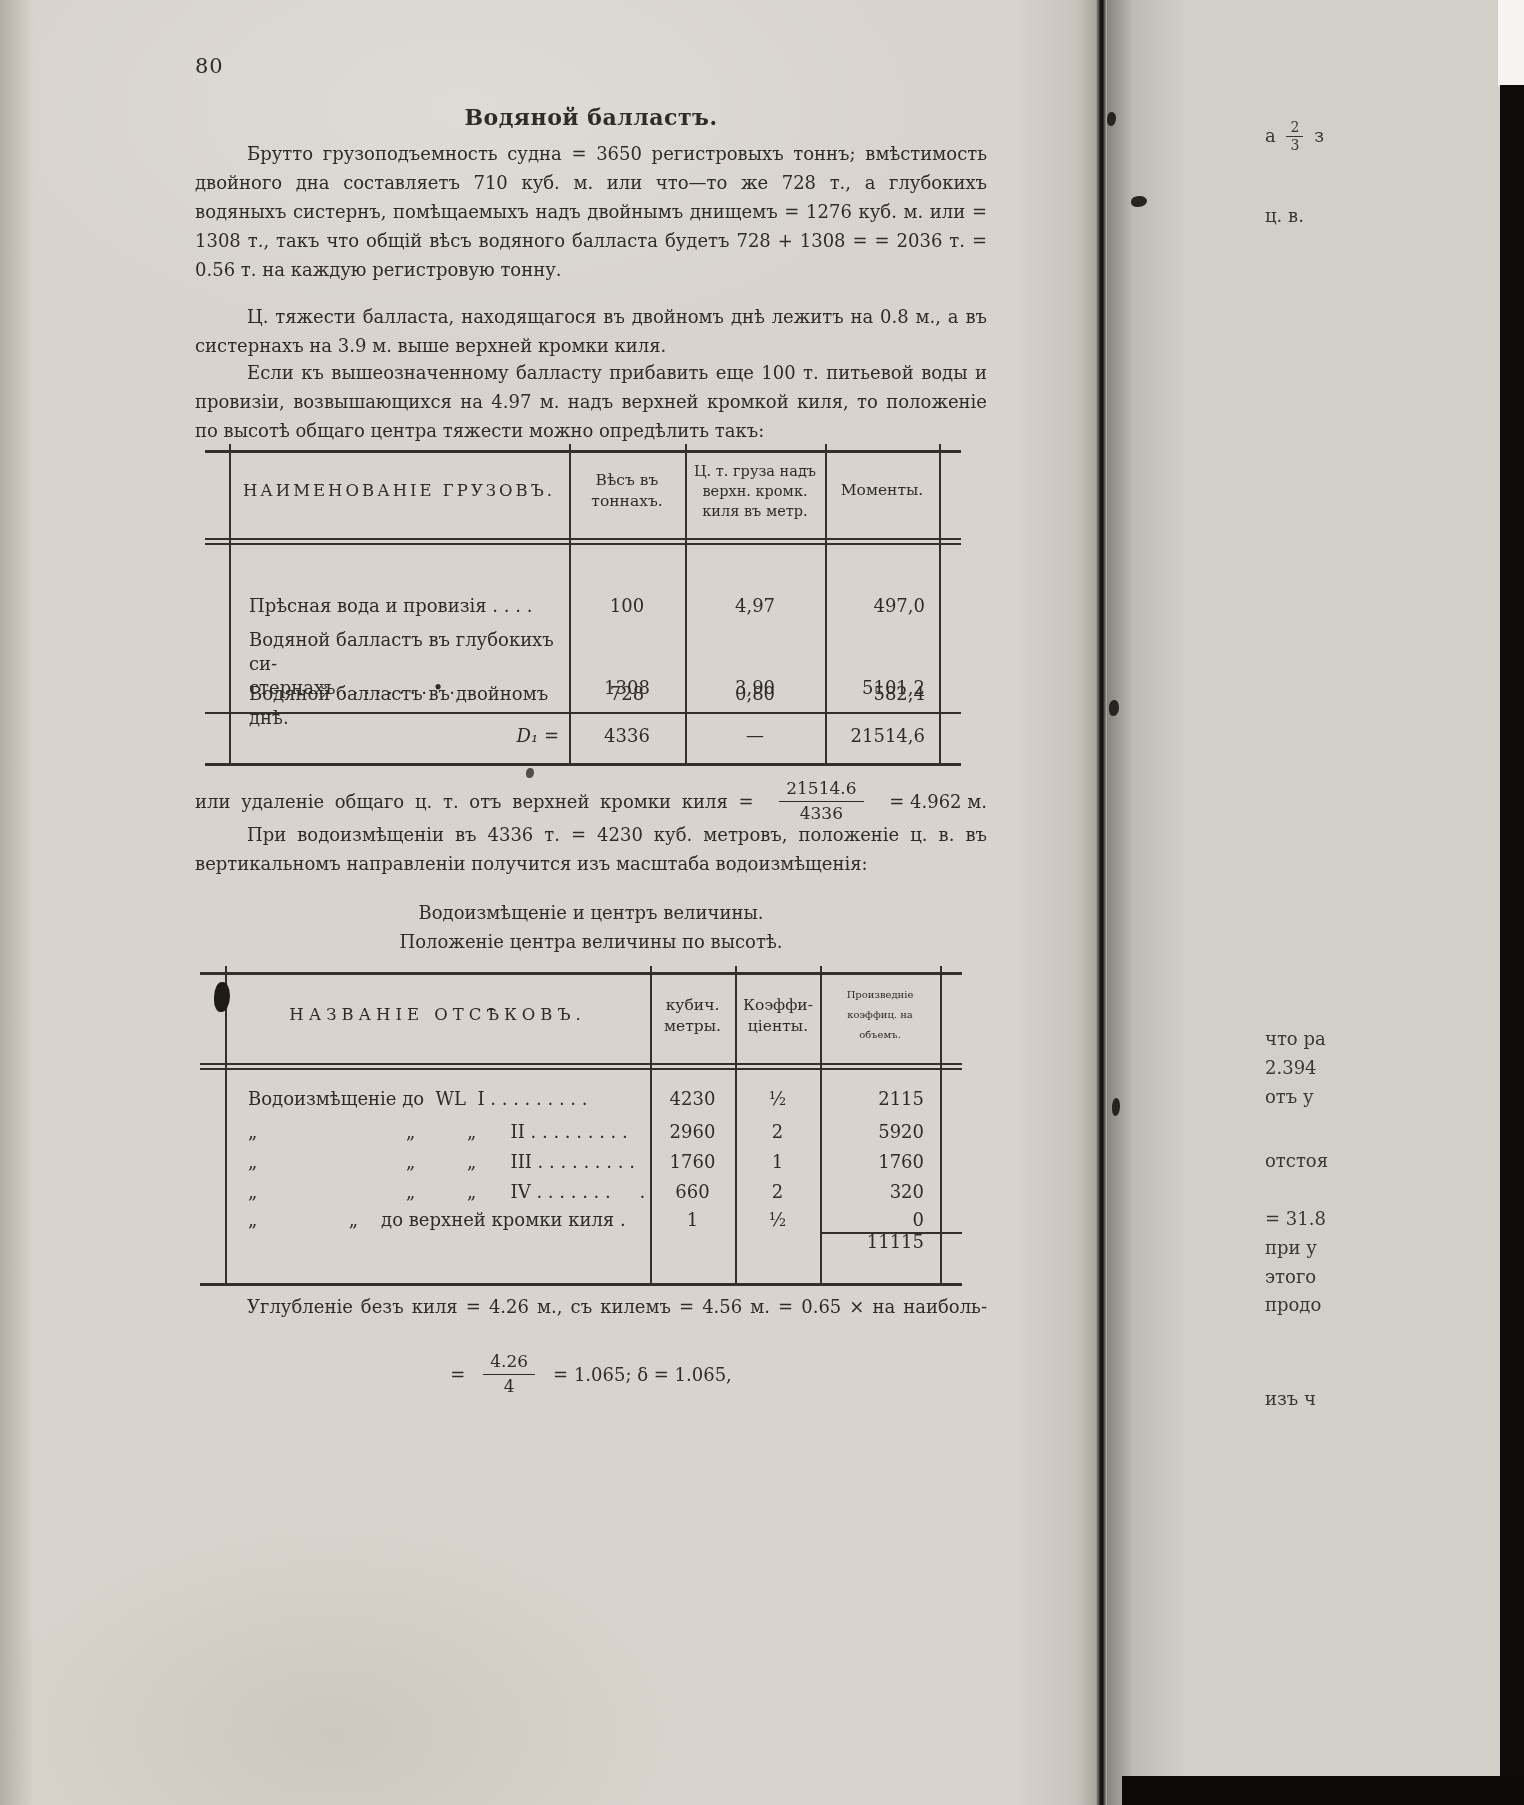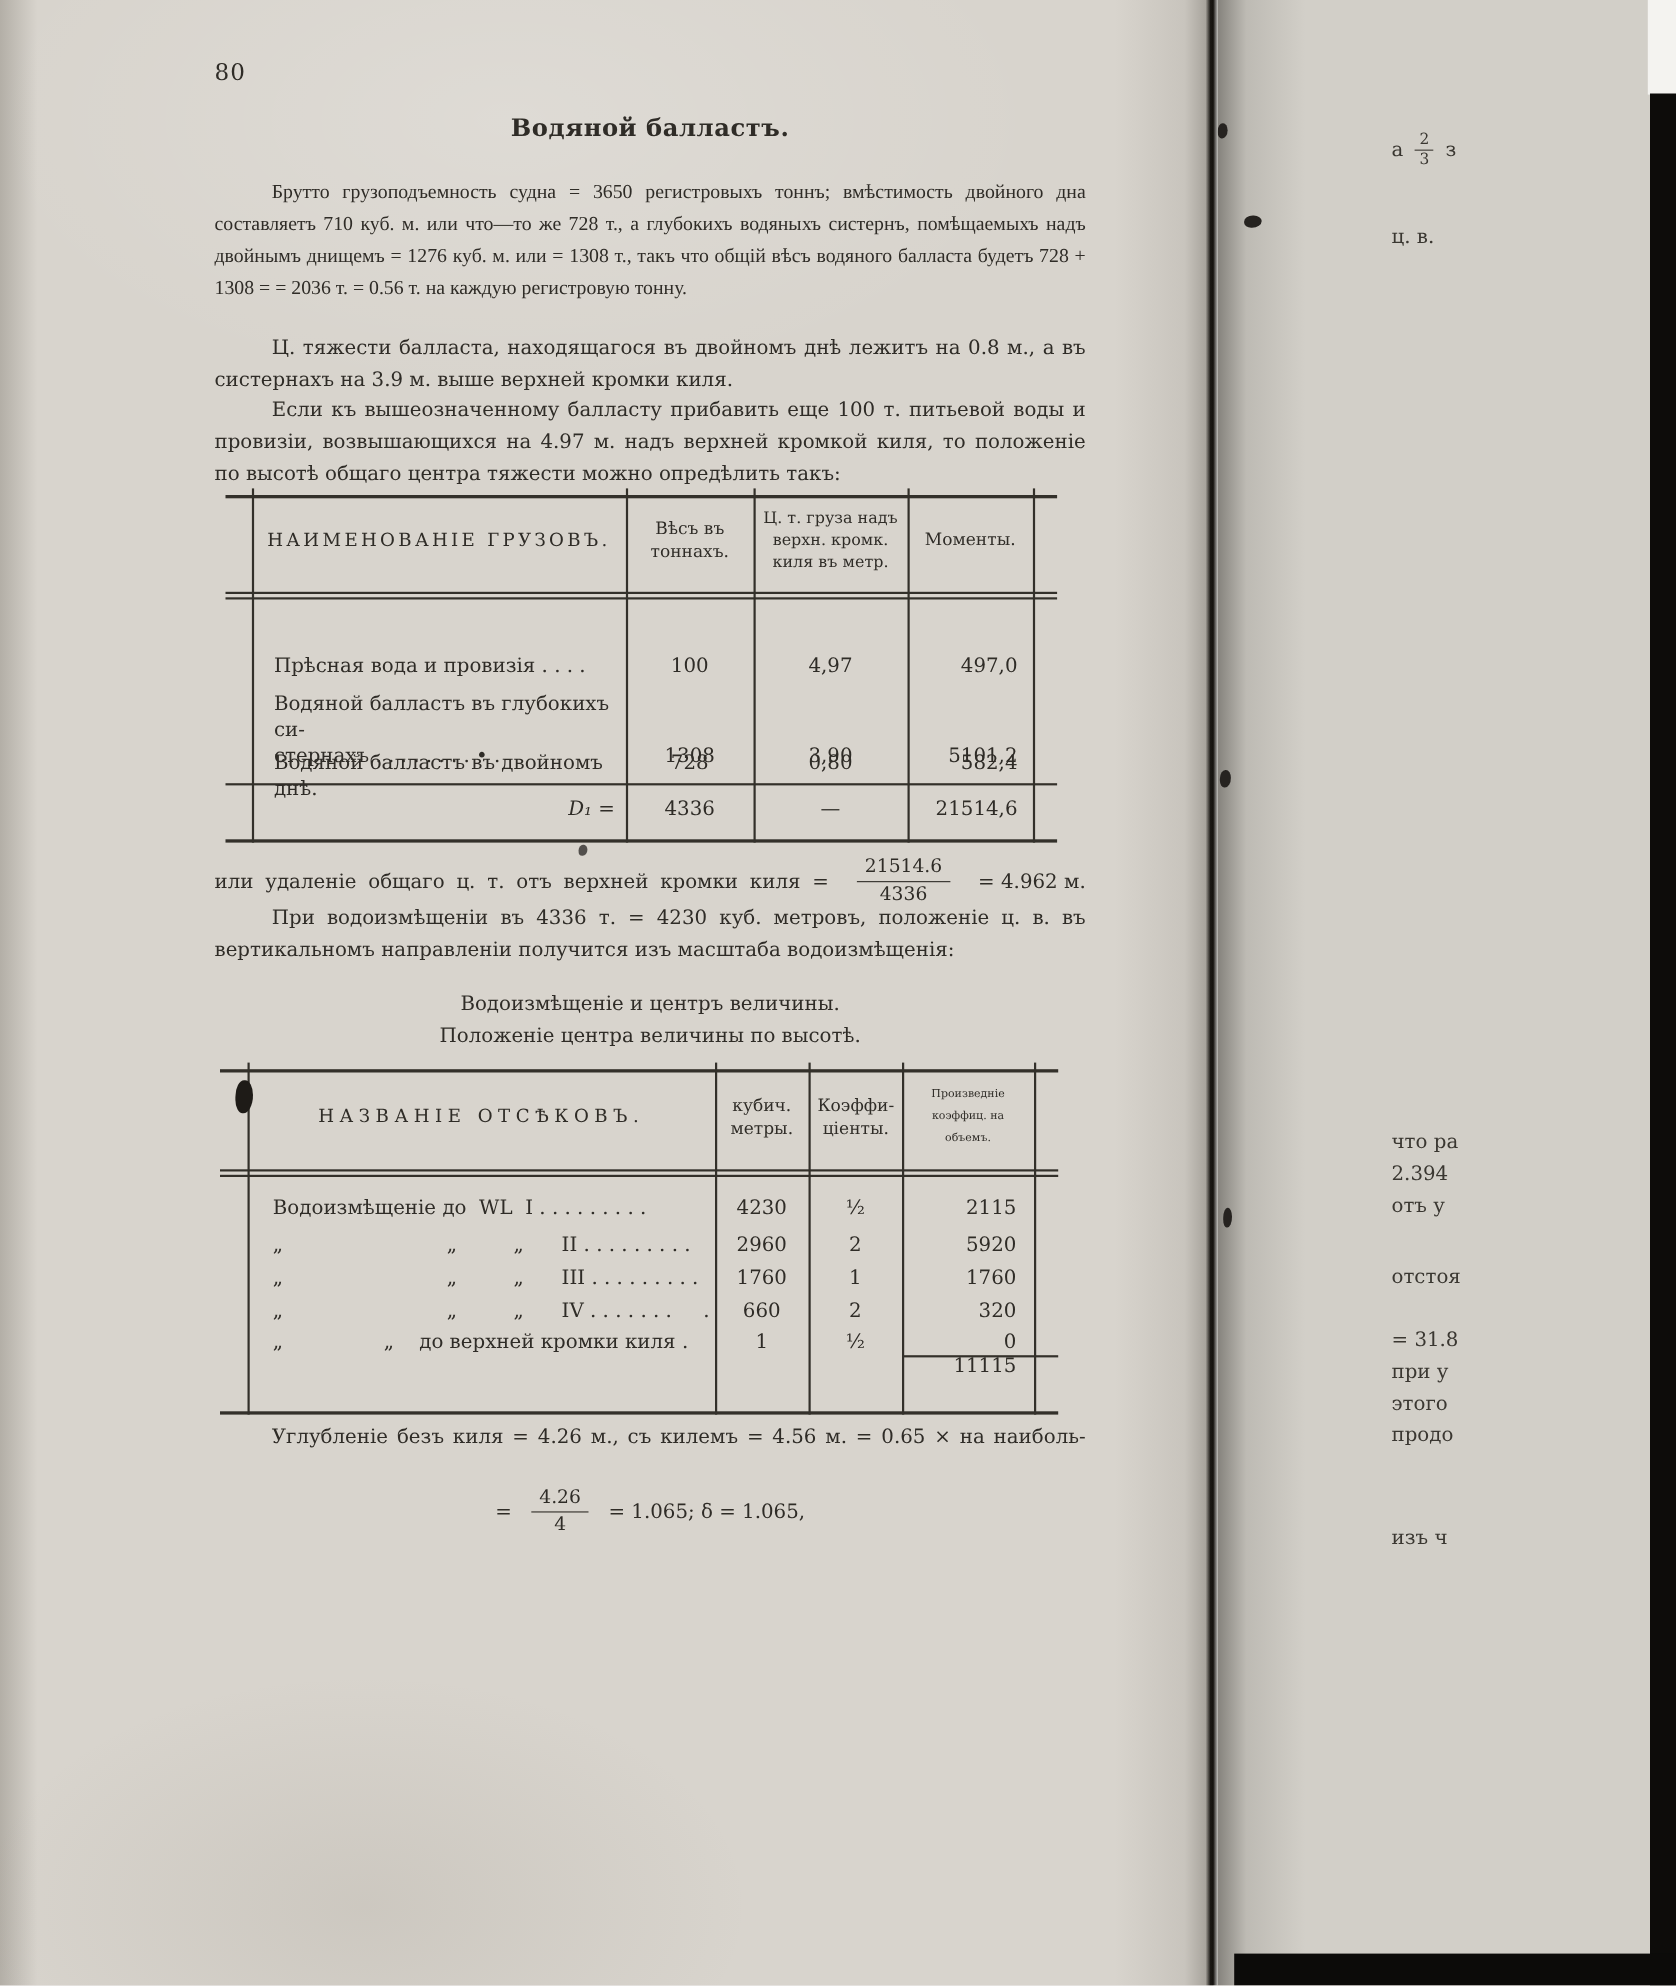--- a/index.html
+++ b/index.html
@@ -29,21 +29,21 @@
   }
   .edge-black{position:absolute;left:1500px;top:85px;width:24px;height:1720px;background:#0d0c0a;}
   .edge-white{position:absolute;left:1498px;top:0;width:26px;height:86px;background:#f4f3f0;}
   .bottom-black{position:absolute;left:1122px;top:1776px;width:402px;height:29px;background:#0c0b09;}
 
   
   .txt{position:absolute;font-size:18px;line-height:29px;}
   .para{left:195px;width:792px;text-align:justify;text-indent:52px;}
   #page-number{left:195px;top:52px;font-size:21px;letter-spacing:1px;}
   #doc-title{left:195px;top:103px;width:792px;text-align:center;font-weight:bold;font-size:22px;letter-spacing:.5px;}
-  #p1{top:160px;font-family:Liberation Serif, serif;}
+  #p1{top:139px;}
   #p2{top:302px;}
   #p3{top:358px;}
   #p5{top:820px;}
   .centerline{left:195px;width:792px;text-align:center;}
   #c1{top:898px;}
   #c2{top:927px;}
   #p6a{top:1292px;text-align-last:justify;}
   #p6b{top:1321px;text-indent:0;}
 
   

